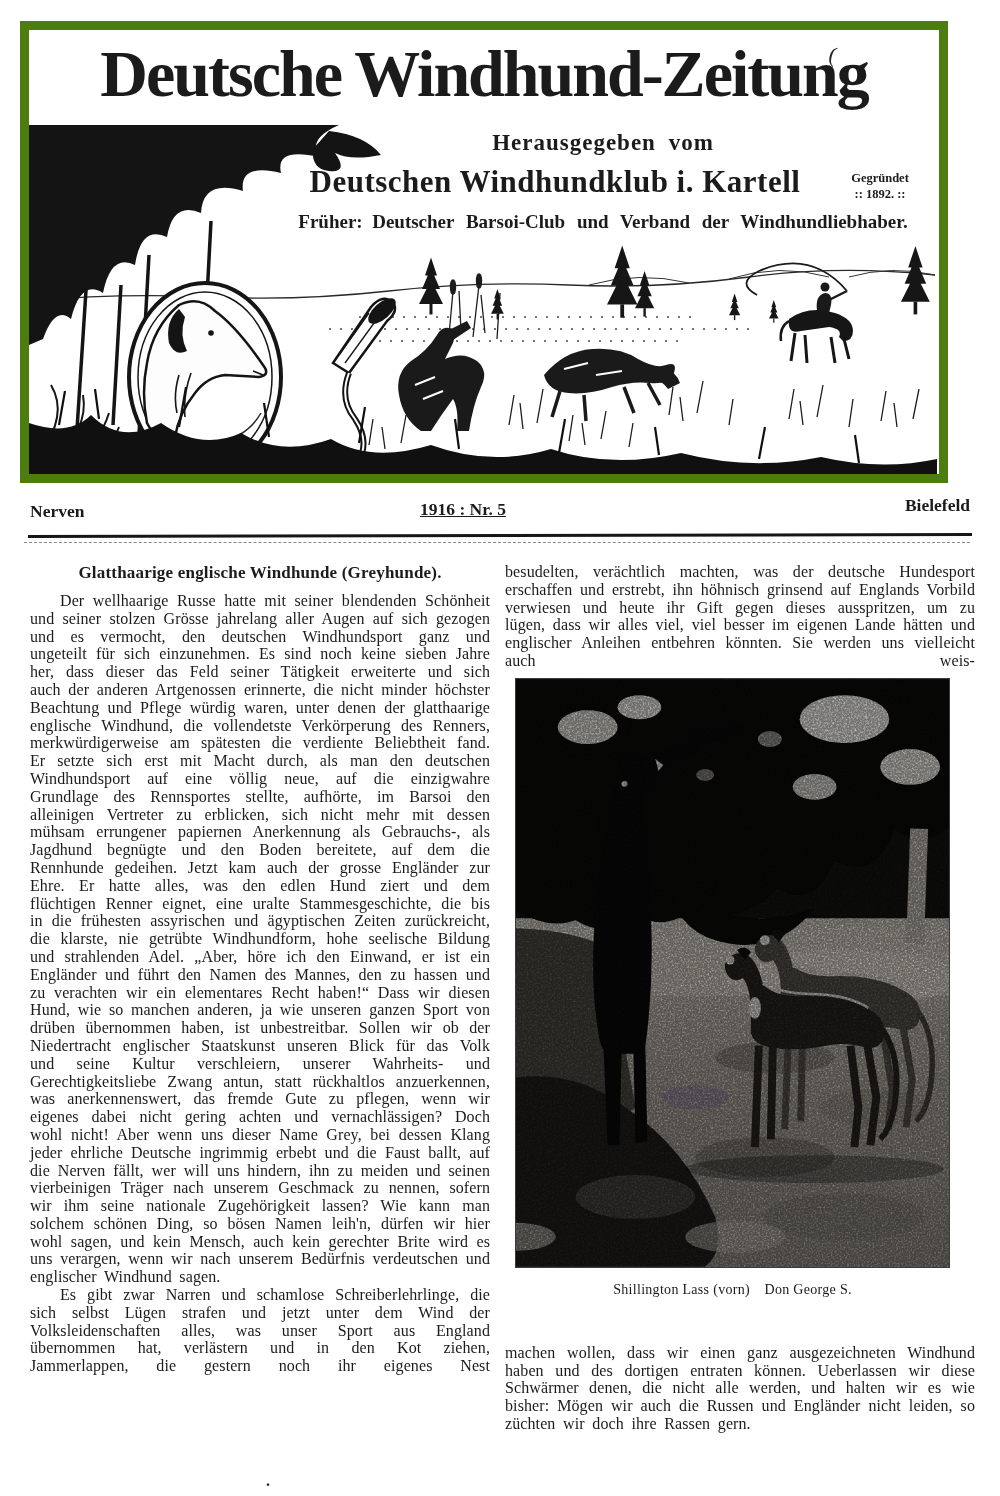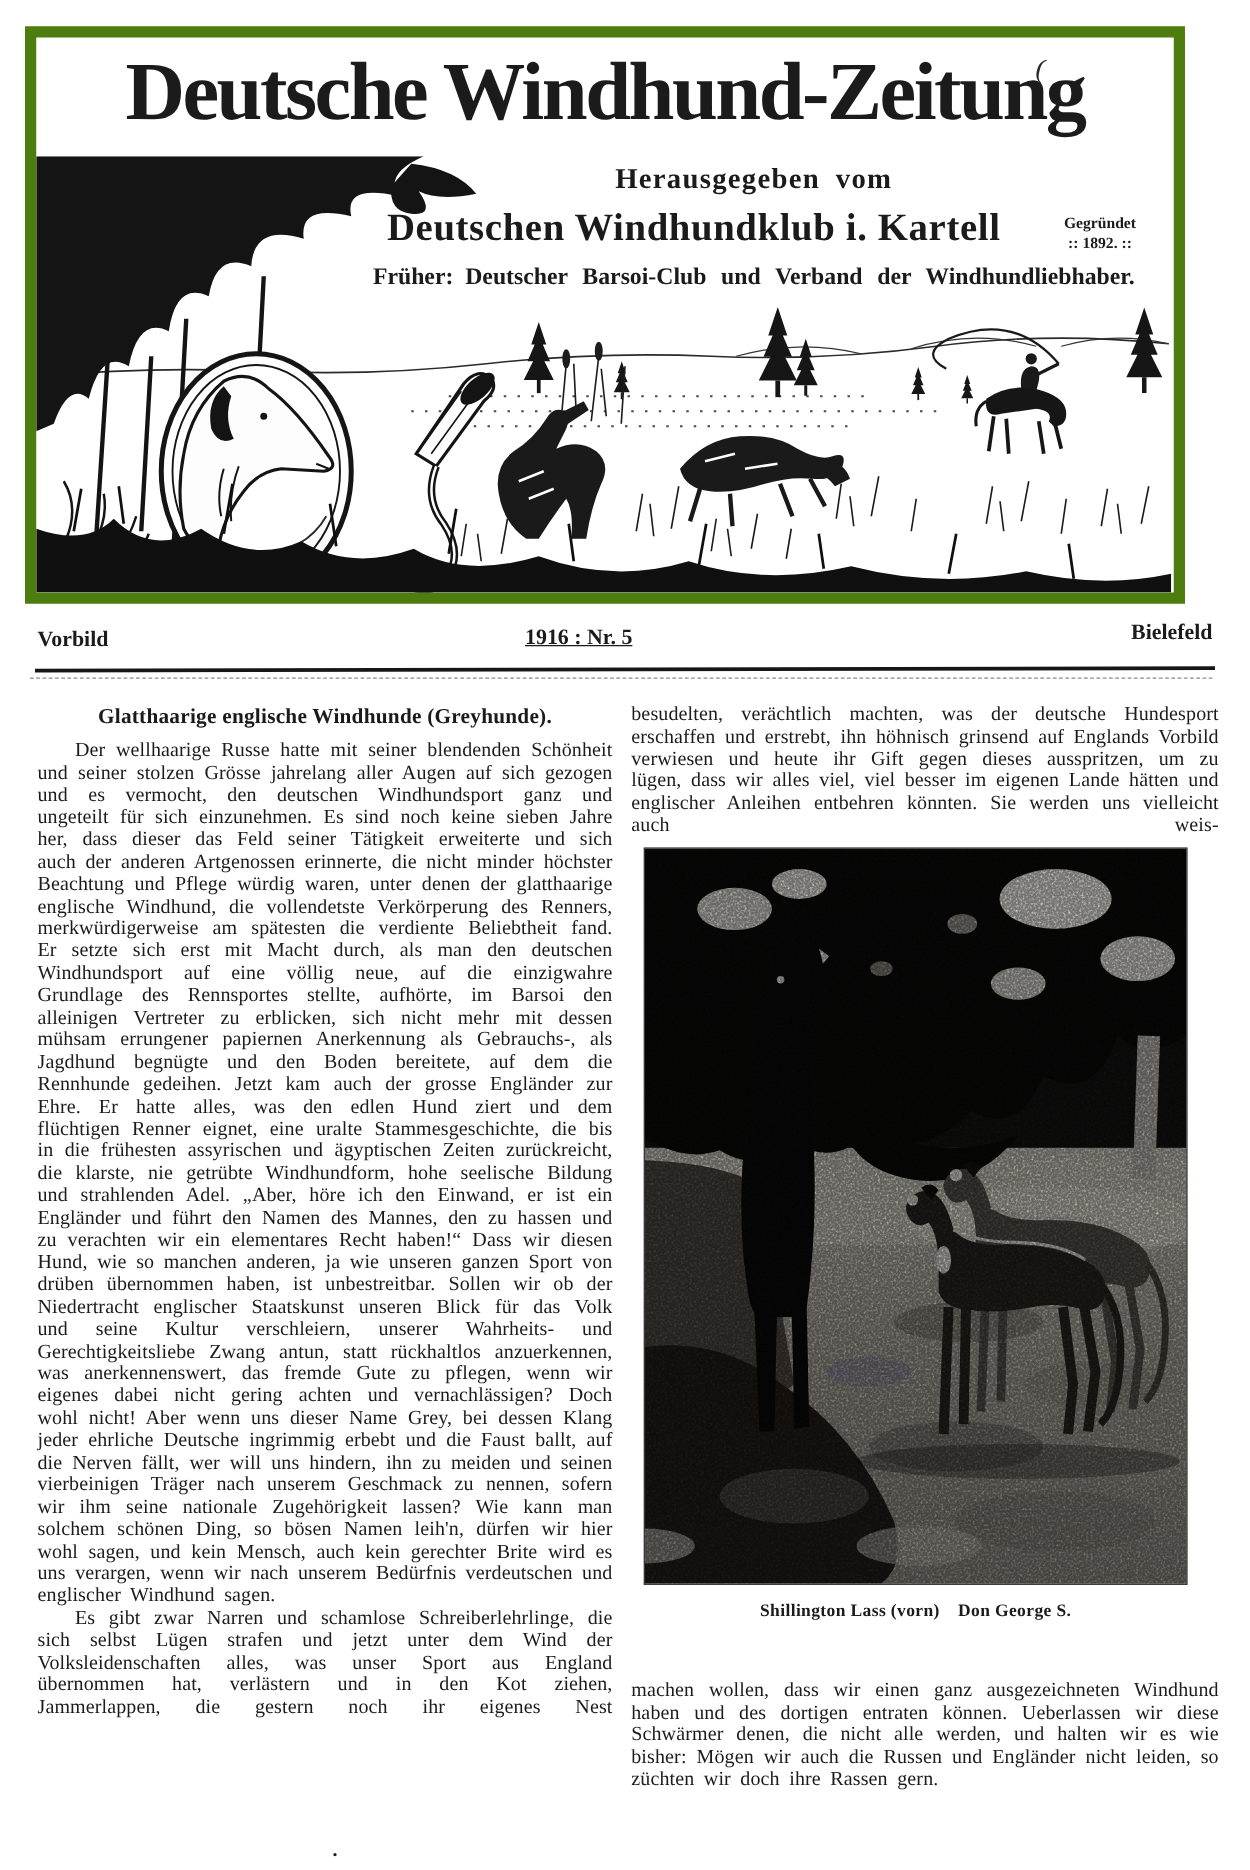--- a/index.html
+++ b/index.html
@@ -66,21 +66,21 @@
   .body-text p.indent { text-indent:30px; }
   .body-text p.cont { text-align-last:justify; }
   
   .photo-frame {
     margin:8px 0 0 10px; width:435px; height:590px;
     border:1px solid #3a3a3a; background:#9a968e; overflow:hidden;
   }
   .photo-frame svg { display:block; width:100%; height:100%; }
   .photo-caption {
     margin:14px 0 0 10px; width:435px; text-align:center;
-    font-size:14px; font-weight:700; letter-spacing:0.3px; white-space:pre;
+    font-size:14px; font-weight:400; letter-spacing:0.3px; white-space:pre;
   }
   .rcb { margin-top:46px; }
   .end-mark { position:absolute; left:266px; top:1472px; font-size:16px; font-weight:700; }
 </style>
 </head>
 <body>
 
 <div class="page">
 
   <div class="masthead">
@@ -183,21 +183,21 @@
 
         <g>
           <path d="M0,349 L0,298 Q40,312 62,290 Q92,320 132,298 Q172,326 212,308 Q252,332 302,314 Q342,338 402,320 Q462,342 522,324 Q582,344 652,328 Q722,346 792,332 Q852,346 908,334 L908,349 Z" fill="#101010"></path>
           <path d="M30,300 l6,-34 M70,294 l-4,-30 M150,302 l7,-40 M240,312 l-5,-34 M330,318 l6,-36 M430,324 l-4,-30 M530,328 l6,-34 M630,330 l-4,-28 M730,334 l6,-32 M830,338 l-4,-28" stroke="#101010" stroke-width="2.2" fill="none"></path>
         </g>
       </svg>
     </div>
   </div>
 
   <div class="dateline">
-    <span class="dl-left">Vorbild</span>
+    <span class="dl-left">Nerven</span>
     <span class="dl-center">1916 : Nr. 5</span>
     <span class="dl-right">Bielefeld</span>
   </div>
   <div class="rule-solid"></div>
   <div class="rule-dashed"></div>
 
   <div class="col-left body-text">
     <div class="article-heading">Glatthaarige englische Windhunde (Greyhunde).</div>
     <p class="indent">Der wellhaarige Russe hatte mit seiner blendenden Schönheit und seiner stolzen Grösse jahrelang aller Augen auf sich gezogen und es vermocht, den deutschen Windhundsport ganz und ungeteilt für sich einzunehmen. Es sind noch keine sieben Jahre her, dass dieser das Feld seiner Tätigkeit erweiterte und sich auch der anderen Artgenossen erinnerte, die nicht minder höchster Beachtung und Pflege würdig waren, unter denen der glatthaarige englische Windhund, die vollendetste Verkörperung des Renners, merkwürdigerweise am spätesten die verdiente Beliebtheit fand. Er setzte sich erst mit Macht durch, als man den deutschen Windhundsport auf eine völlig neue, auf die einzigwahre Grundlage des Rennsportes stellte, aufhörte, im Barsoi den alleinigen Vertreter zu erblicken, sich nicht mehr mit dessen mühsam errungener papiernen Anerkennung als Gebrauchs-, als Jagdhund begnügte und den Boden bereitete, auf dem die Rennhunde gedeihen. Jetzt kam auch der grosse Engländer zur Ehre. Er hatte alles, was den edlen Hund ziert und dem flüchtigen Renner eignet, eine uralte Stammesgeschichte, die bis in die frühesten assyrischen und ägyptischen Zeiten zurückreicht, die klarste, nie getrübte Windhundform, hohe seelische Bildung und strahlenden Adel. „Aber, höre ich den Einwand, er ist ein Engländer und führt den Namen des Mannes, den zu hassen und zu verachten wir ein elementares Recht haben!“ Dass wir diesen Hund, wie so manchen anderen, ja wie unseren ganzen Sport von drüben übernommen haben, ist unbestreitbar. Sollen wir ob der Niedertracht englischer Staatskunst unseren Blick für das Volk und seine Kultur verschleiern, unserer Wahrheits- und Gerechtigkeitsliebe Zwang antun, statt rückhaltlos anzuerkennen, was anerkennenswert, das fremde Gute zu pflegen, wenn wir eigenes dabei nicht gering achten und vernachlässigen? Doch wohl nicht! Aber wenn uns dieser Name Grey, bei dessen Klang jeder ehrliche Deutsche ingrimmig erbebt und die Faust ballt, auf die Nerven fällt, wer will uns hindern, ihn zu meiden und seinen vierbeinigen Träger nach unserem Geschmack zu nennen, sofern wir ihm seine nationale Zugehörigkeit lassen? Wie kann man solchem schönen Ding, so bösen Namen leih'n, dürfen wir hier wohl sagen, und kein Mensch, auch kein gerechter Brite wird es uns verargen, wenn wir nach unserem Bedürfnis verdeutschen und englischer Windhund sagen.</p>
     <p class="indent cont">Es gibt zwar Narren und schamlose Schreiberlehrlinge, die sich selbst Lügen strafen und jetzt unter dem Wind der Volksleidenschaften alles, was unser Sport aus England übernommen hat, verlästern und in den Kot ziehen, Jammerlappen, die gestern noch ihr eigenes Nest</p>

